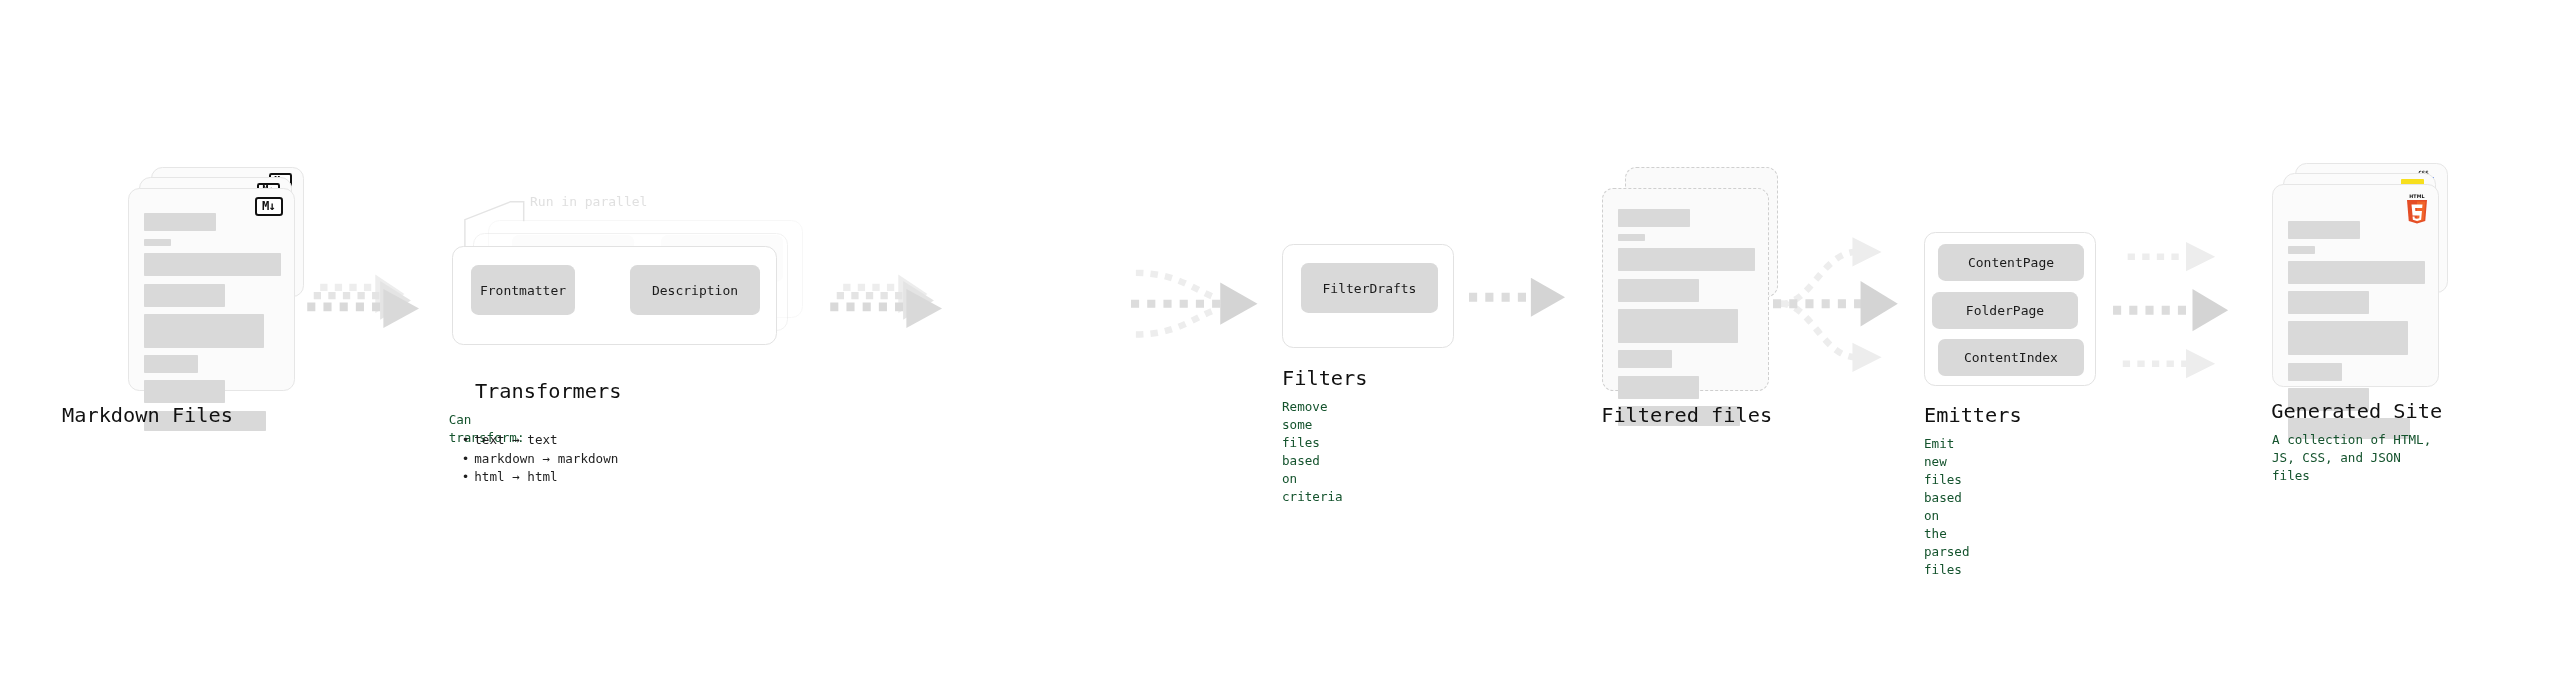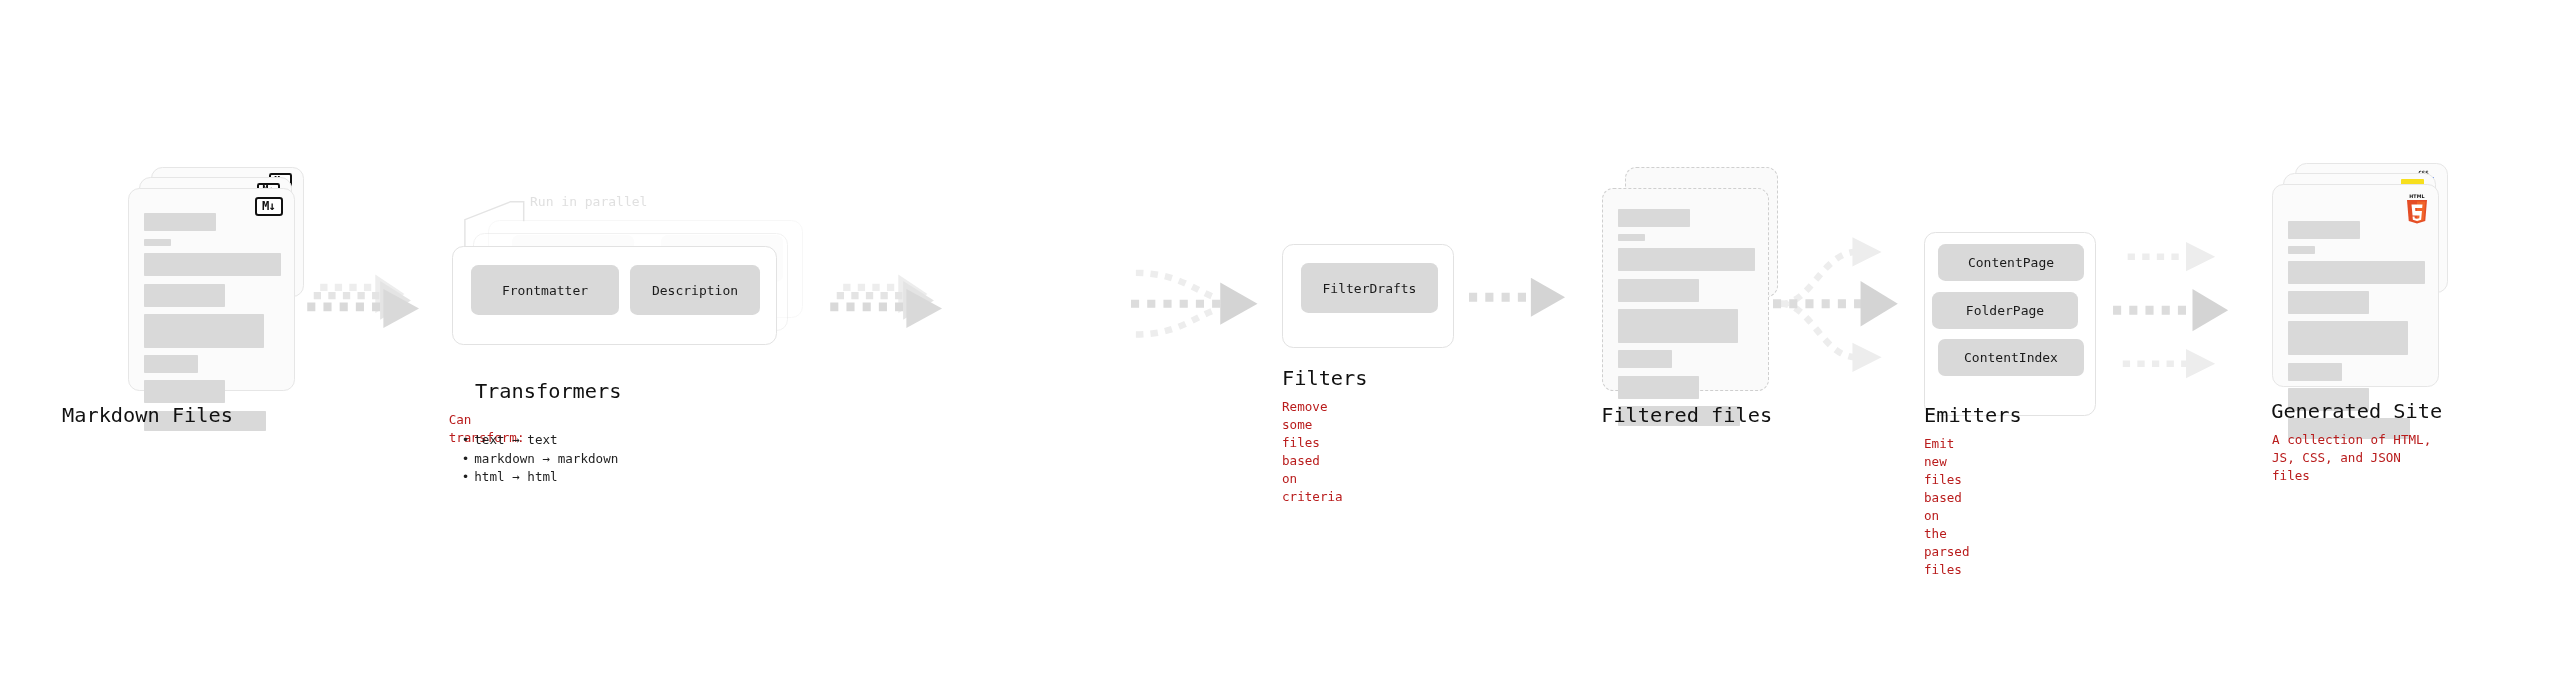--- a/index.html
+++ b/index.html
@@ -80,21 +80,21 @@
   .chip.ghost-b { background: #ededed; }
 
   
   .title {
     position: absolute;
     font-size: 20.3px; color: #111; white-space: nowrap;
     font-family: "DejaVu Sans Mono", "Liberation Mono", monospace;
   }
   .caption {
     position: absolute;
-    font-size: 12.6px; line-height: 18px; color: #b91c1c;
+    font-size: 12.6px; line-height: 18px; color: #14532d;
     white-space: pre-line;
     font-family: "DejaVu Sans Mono", "Liberation Mono", monospace;
   }
   .bullets { position: absolute; font-size: 12.6px; line-height: 18.7px; color: #1f1f1f; }
   .bullets .b { white-space: nowrap; }
   .bullets .b span.dot { margin-right: 4.9px; }
   .parallel-label {
     position: absolute; font-size: 13px; color: #e0e0e0; white-space: nowrap;
   }
   svg { display: block; overflow: visible; }
@@ -171,21 +171,21 @@
         <line x1="2" y1="24" x2="46" y2="24"></line>
         </g>
       <polygon points="44,19 54,24 44,29" fill="#e7e7e7"></polygon>
       <g fill="none" stroke="#d6d6d6" stroke-width="2.6">
         <line x1="0" y1="44" x2="48" y2="44"></line>
         </g>
       <polygon points="46,38 58,44 46,50" fill="#d6d6d6"></polygon>
     </svg>
 
     <div class="pbox" style="left:0px; top:46px; width:325px; height:99px;">
-      <div class="chip" style="left:18px; top:18px; width:148px; height:50px;">Frontmatter</div>
+      <div class="chip" style="left:18px; top:18px; width:104px; height:50px;">Frontmatter</div>
       <div class="chip" style="left:177px; top:18px; width:130px; height:50px;">Description</div>
     </div>
 
     <div class="title" style="left:-4.1px; top:179px;margin-left:27px;">Transformers</div>
     <div class="caption" style="left:-3.3px; top:211px;">Can transform:</div>
     <div class="bullets" style="left:9.8px; top:231px;">
       <div class="b"><span class="dot">•</span><span>text → text</span></div>
       <div class="b"><span class="dot">•</span><span>markdown → markdown</span></div>
       <div class="b"><span class="dot">•</span><span>html → html</span></div>
     </div>
@@ -258,21 +258,21 @@
       <path d="M10,96 C46,96 60,36 100,32" fill="none" stroke="#ededed" stroke-width="8" stroke-dasharray="9 9"></path>
       <polygon points="98,14 134,32 98,50" fill="#ededed"></polygon>
       <path d="M10,96 C46,96 60,158 100,162" fill="none" stroke="#ededed" stroke-width="8" stroke-dasharray="9 9"></path>
       <polygon points="98,144 134,162 98,180" fill="#ededed"></polygon>
       <line x1="0" y1="96" x2="110" y2="96" stroke="#dcdcdc" stroke-width="11" stroke-dasharray="10 10"></line>
       <polygon points="108,68 154,96 108,124" fill="#d4d4d4"></polygon>
     </svg>
   </div>
 
   <div class="node" style="left:1924px; top:232px;">
-    <div class="pbox" style="left:0px; top:0px; width:172px; height:184px;">
+    <div class="pbox" style="left:0px; top:0px; width:172px; height:154px;">
       <div class="chip" style="left:13px; top:11.4px; width:146px; height:37px;">ContentPage</div>
       <div class="chip" style="left:7px; top:59px; width:146px; height:37px;">FolderPage</div>
       <div class="chip" style="left:13px; top:106px; width:146px; height:37px;border-radius:7px;">ContentIndex</div>
     </div>
     <div class="title" style="left:0px; top:171px;">Emitters</div>
     <div class="caption" style="left:0px; top:203px;">Emit new files based on
 the parsed files</div>
   </div>
 
   <div class="node" style="left:2113px; top:234px;">

